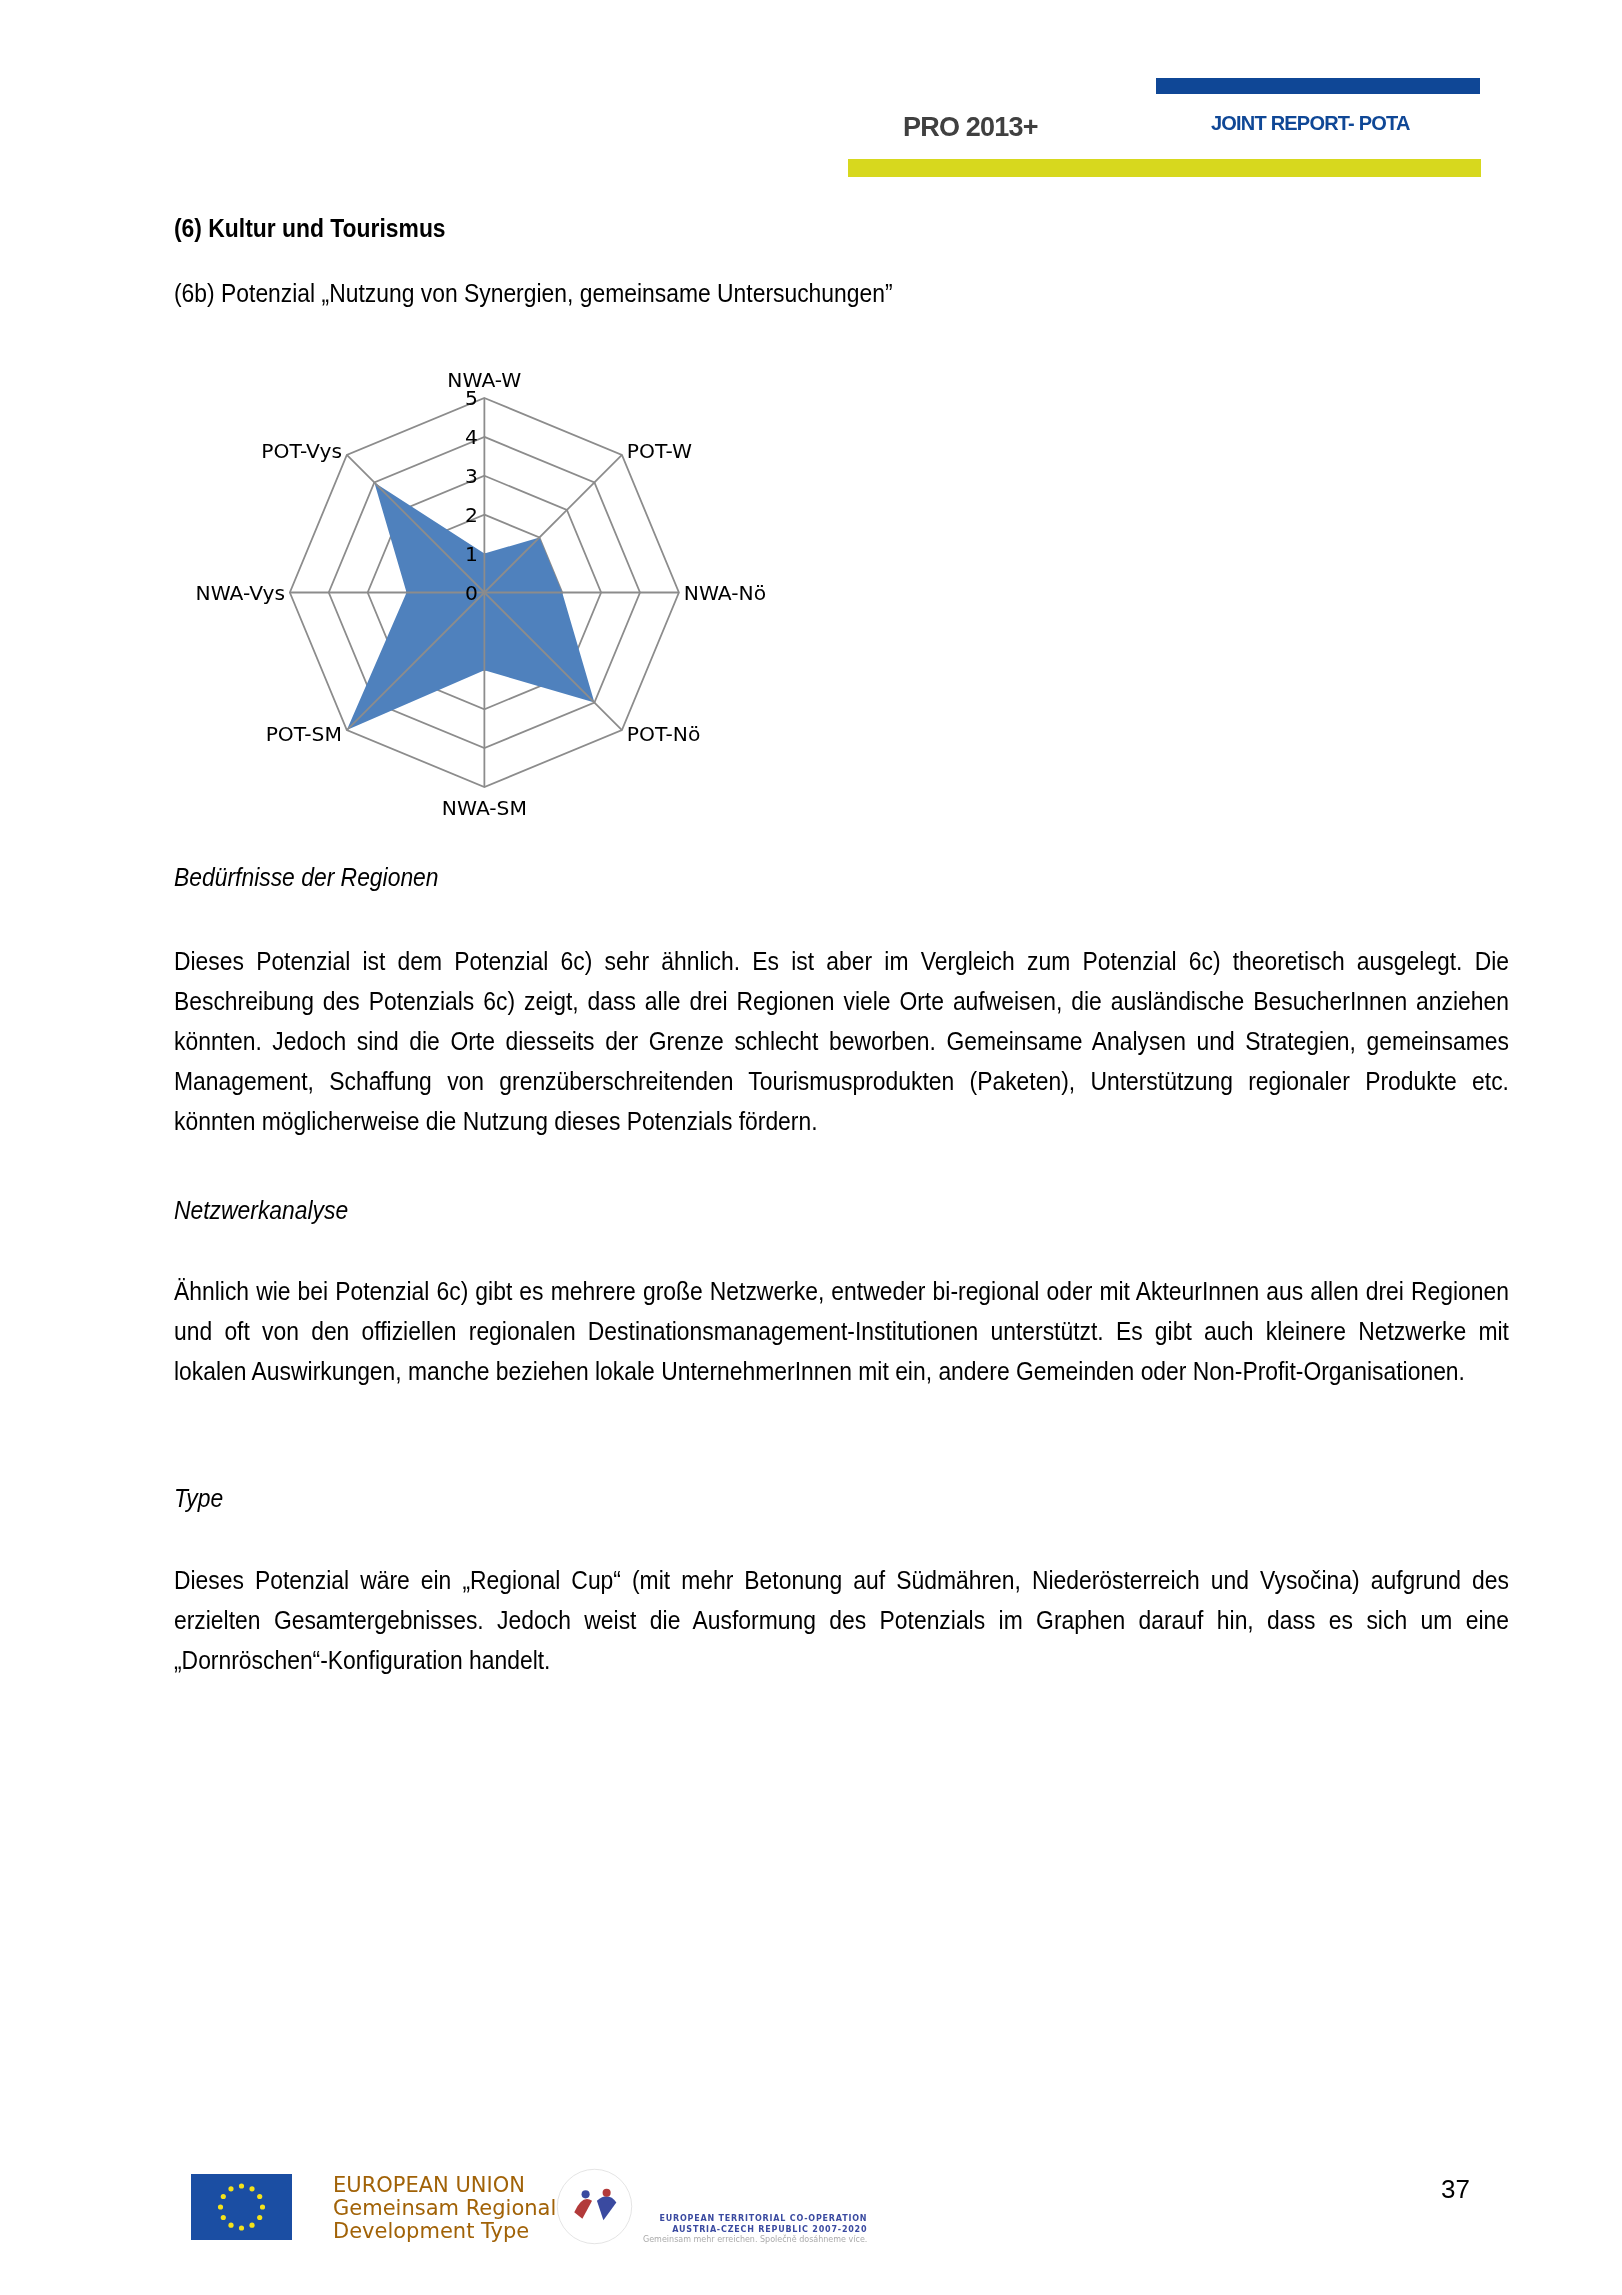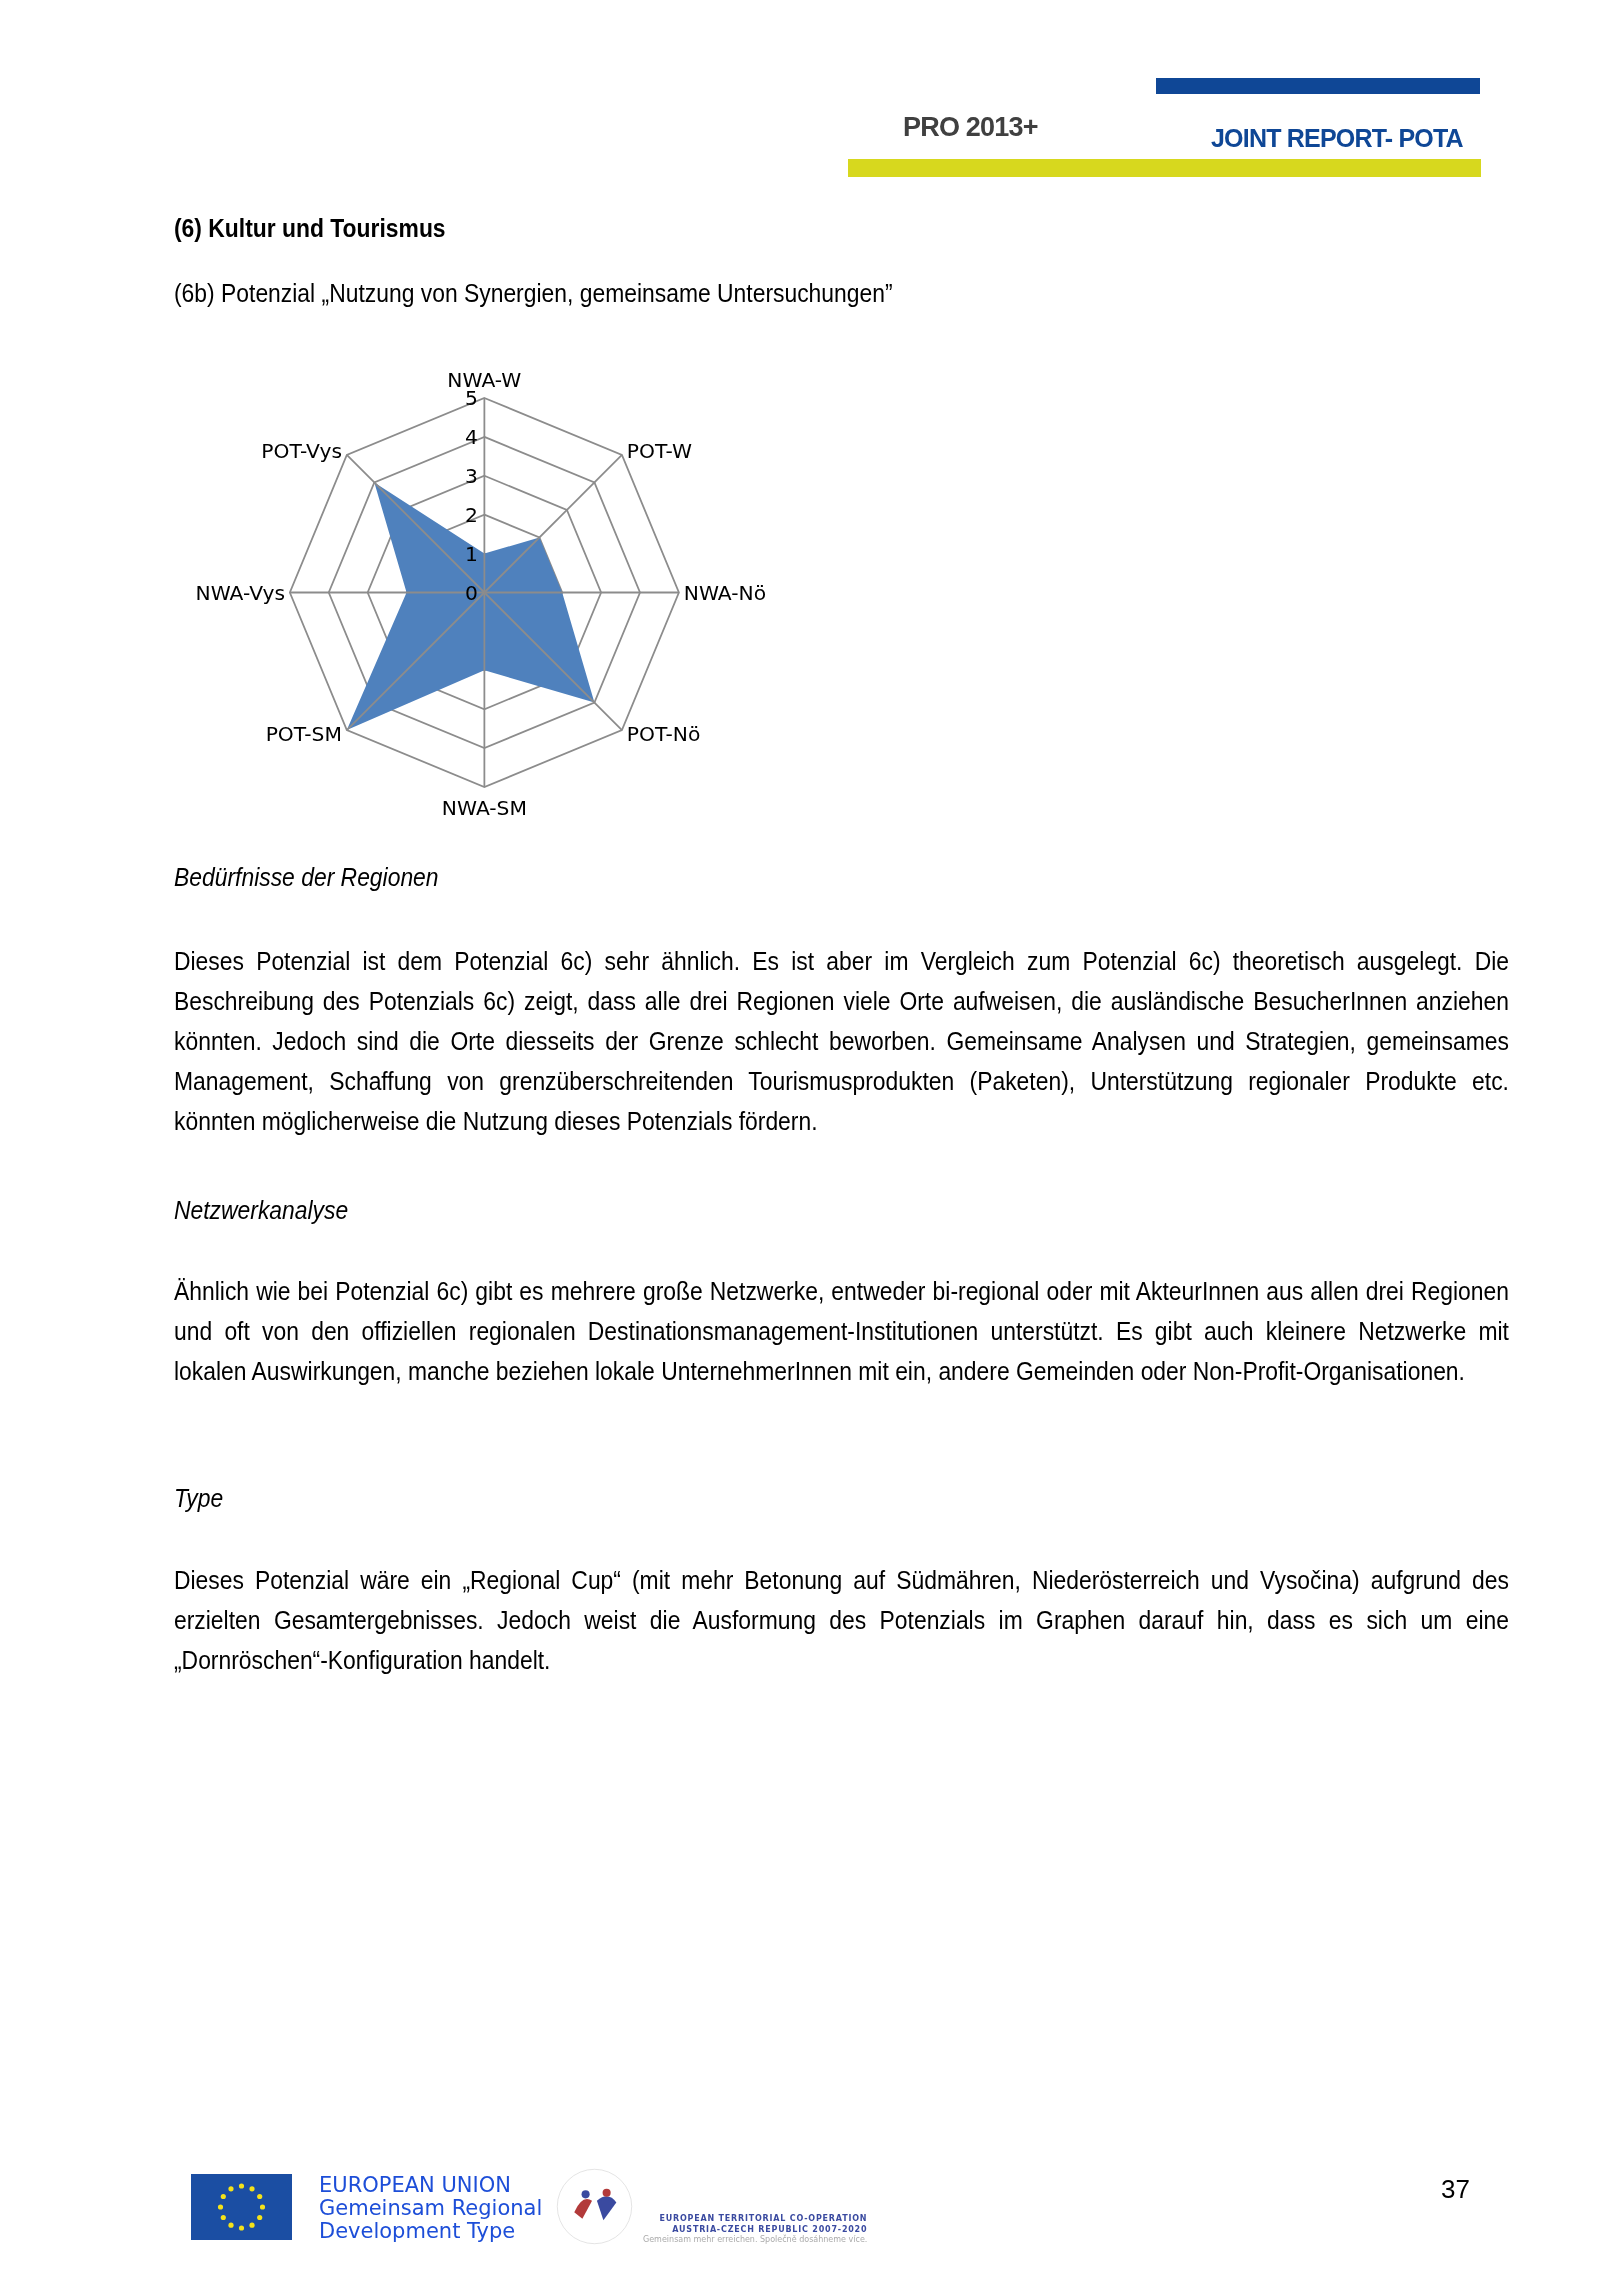--- a/index.html
+++ b/index.html
@@ -1,34 +1,34 @@
 <!DOCTYPE html>
 <html style="font-size:13px"><head>
 <meta charset="utf-8">
 <style>
   html, body { margin: 0; padding: 0; background: #ffffff; }
   body { width: 1622px; height: 2295px; position: relative; overflow: hidden;
          font-family: "Liberation Sans", sans-serif; color: #000; }
   .hdr-bar-blue { position: absolute; left: 1156px; top: 78px; width: 324px; height: 16px; background: #0f4796; }
   .hdr-bar-lime { position: absolute; left: 848px; top: 159px; width: 633px; height: 18px; background: #d7d81e; }
   .hdr-pro { position: absolute; left: 903px; top: 112px; font-size: 27px; color: #404040; font-weight: bold; letter-spacing: -0.8px; }
-  .hdr-joint { position: absolute; left: 1211px; top: 124px; font-size: 25px; color: #0f4796; font-weight: bold; letter-spacing: -0.8px; }
+  .hdr-joint { position: absolute; left: 1211px; top: 112px; font-size: 20px; color: #0f4796; font-weight: bold; letter-spacing: -0.8px; }
 
   .h-section { position: absolute; left: 174px; top: 213px; font-size: 26px; font-weight: bold; transform: scaleX(0.88); transform-origin: left; white-space: nowrap; }
   .h-sub { position: absolute; left: 174px; top: 278px; font-size: 26px; transform: scaleX(0.88); transform-origin: left; white-space: nowrap; }
 
   #radar { position: absolute; left: 178px; top: 349px; width: 616px; height: 487px; }
   #radar text { font-family: "DejaVu Sans", sans-serif; font-size: 25px; fill: #000; }
 
   .sec-h { position: absolute; left: 174px; font-size: 26px; font-style: italic; transform: scaleX(0.88); transform-origin: left; white-space: nowrap; }
   .para { position: absolute; left: 174px; width: 1517px; font-size: 26px; line-height: 40px;
           text-align: justify; text-align-last: left; transform: scaleX(0.88); transform-origin: left top; }
 
   .footer-eu-flag { position: absolute; left: 191px; top: 2174px; width: 101px; height: 66px; background: #1b4ea3; }
-  .footer-eu-text { position: absolute; left: 319px; top: 2174px; font-family: "DejaVu Sans", sans-serif; font-size: 21px; line-height: 23px; color: #1d4ed8; }
+  .footer-eu-text { position: absolute; left: 333px; top: 2174px; font-family: "DejaVu Sans", sans-serif; font-size: 21px; line-height: 23px; color: #a16207; }
   .footer-etc-logo { position: absolute; left: 550px; top: 2162px; width: 89px; height: 89px; }
   .footer-etc-text { position: absolute; left: 643px; top: 2214px; font-family: "DejaVu Sans", sans-serif; font-size: 8px; line-height: 10.5px; font-weight: bold; color: #3a4aa0; letter-spacing: 0.8px; text-align: right; }
   .footer-etc-text .tag { color: #aaa; font-weight: normal; letter-spacing: 0; }
   .page-no { position: absolute; left: 1441px; top: 2174px; font-size: 26px; }
 </style>
 </head>
 <body>
 
 <div class="hdr-bar-blue"></div>
 <div class="hdr-pro">PRO 2013+</div>

